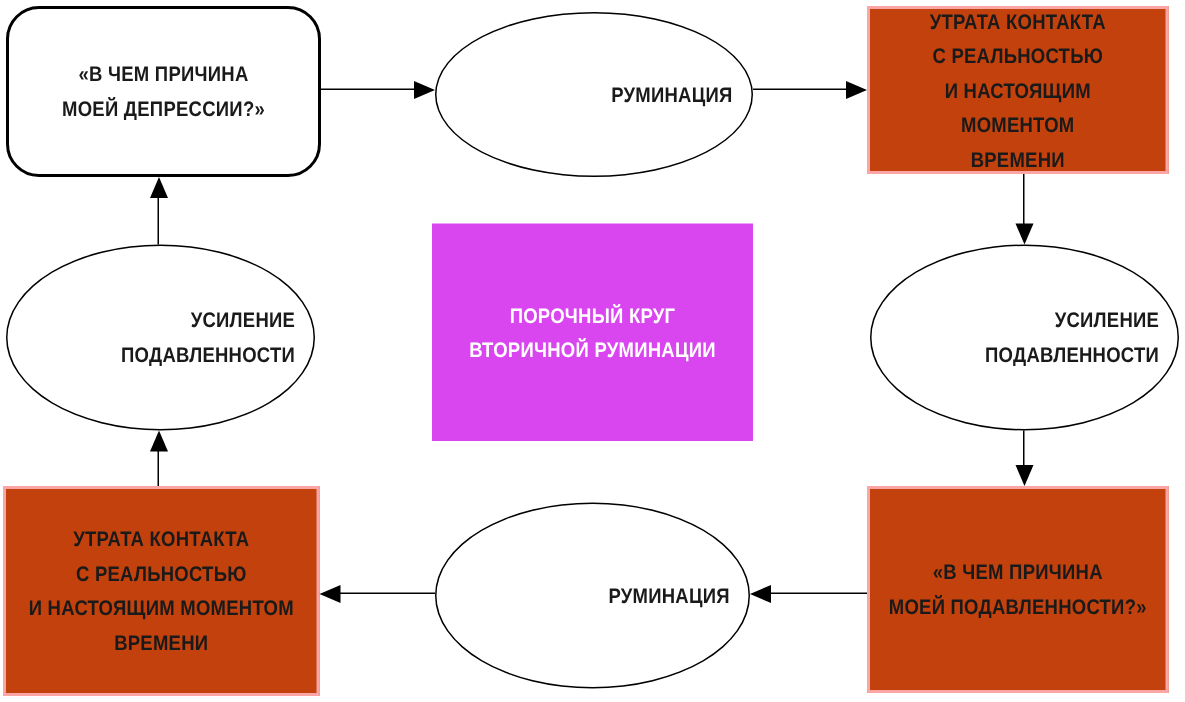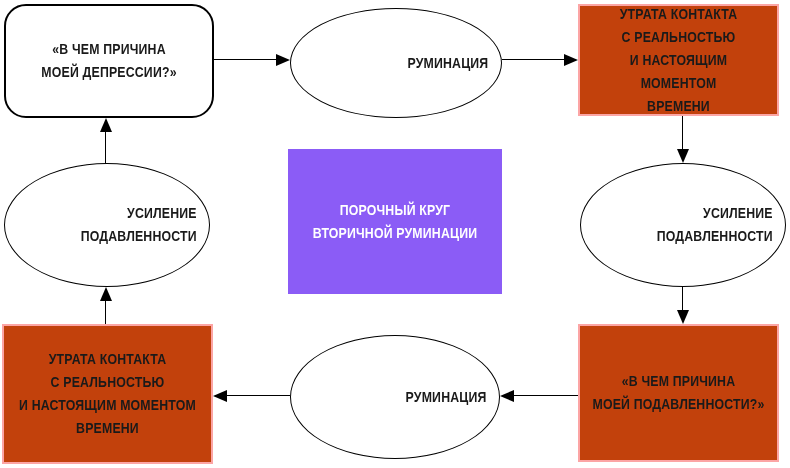--- a/index.html
+++ b/index.html
@@ -28,21 +28,21 @@
     width: 100%;
     white-space: pre-line;
     transform: scaleX(0.88);
     transform-origin: 50% 50%;
     letter-spacing: 0.2px;
   }
   .rect    { border: 2px solid #fca5a5; background: #c2410c; }
   .rounded { border: 2px solid #000; background: #fff; border-radius: 22px; }
   .ellipse { border: 1.5px solid #000; background: #fff; border-radius: 50%; text-align: right; }
   .center-box {
-    background: #8b5cf6;
+    background: #d946ef;
     color: #ffffff;
     border: none;
   }
   
   .n-tl { left: 4px;   top: 4px;   width: 210px; height: 114px; }
   .n-tc { left: 290px; top: 8px;   width: 212px; height: 110px; }
   .n-tr { left: 578px; top: 4px;   width: 201px; height: 112px; }
   .n-ml { left: 4px;   top: 163px; width: 206px; height: 124px; }
   .n-cc { left: 288px; top: 149px; width: 214px; height: 145px; }
   .n-mr { left: 580px; top: 163px; width: 206px; height: 124px; }

